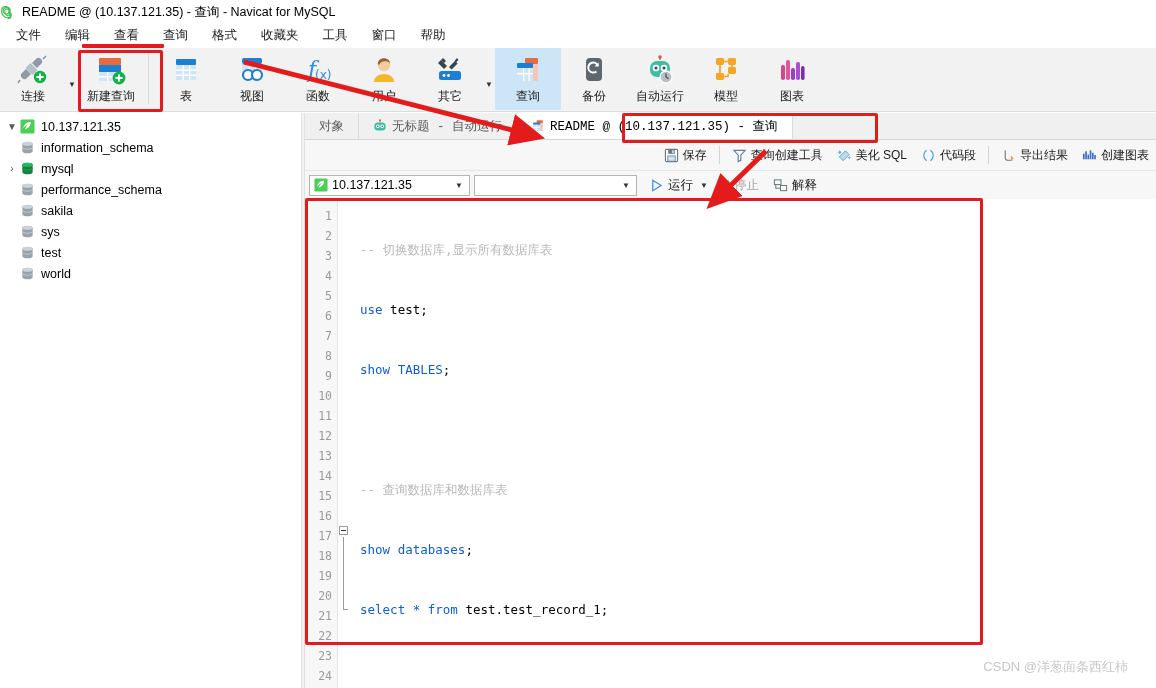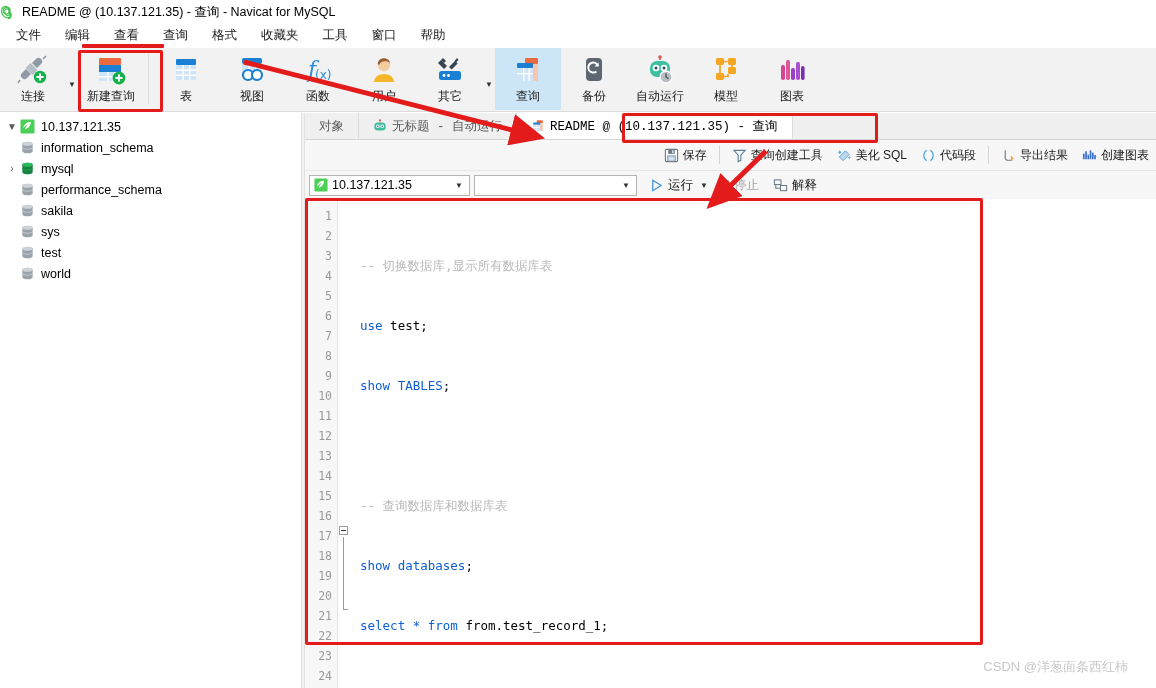--- a/index.html
+++ b/index.html
@@ -176,21 +176,21 @@
   .fold-box::before {
     content: ""; position: absolute; left: 1px; top: 3px; width: 5px; height: 1px; background: #333;
   }
   .fold-line {
     position: absolute; left: 5px; top: 0; width: 1px; background: #9b9b9b;
   }
   .fold-foot {
     position: absolute; left: 5px; width: 5px; height: 1px; background: #9b9b9b;
   }
   .code {
-    flex: 1; padding-top: 17px; padding-left: 9px;
+    flex: 1; padding-top: 1px; padding-left: 9px;
     font-family: "DejaVu Sans Mono", "Liberation Mono", monospace;
     font-size: 12.5px; line-height: 20px; color: #000;
     white-space: pre;
   }
   .code .cl { height: 20px; line-height: 20px; }
   .kw  { color: #0e5ed4; }
   .cm  { color: #b9b9b9; }
   .op  { color: #000000; }
 
   
@@ -637,21 +637,21 @@
         <div class="fold-foot" style="top:410px; width:5px"></div>
       </div>
 
       <div class="code">
         <div class="cl"><span class="cm">-- 切换数据库,显示所有数据库表</span></div>
         <div class="cl"><span class="kw">use</span><span class="op"> test;</span></div>
         <div class="cl"><span class="kw">show</span><span class="op"> </span><span class="kw">TABLES</span><span class="op">;</span></div>
         <div class="cl">&nbsp;</div>
         <div class="cl"><span class="cm">-- 查询数据库和数据库表</span></div>
         <div class="cl"><span class="kw">show</span><span class="op"> </span><span class="kw">databases</span><span class="op">;</span></div>
-        <div class="cl"><span class="kw">select</span><span class="op"> </span><span class="kw">*</span><span class="op"> </span><span class="kw">from</span><span class="op"> from.test_record_1;</span></div>
+        <div class="cl"><span class="kw">select</span><span class="op"> </span><span class="kw">*</span><span class="op"> </span><span class="kw">from</span><span class="op"> test.test_record_1;</span></div>
         <div class="cl">&nbsp;</div>
         
         
         
         
         
         
         
         
         

